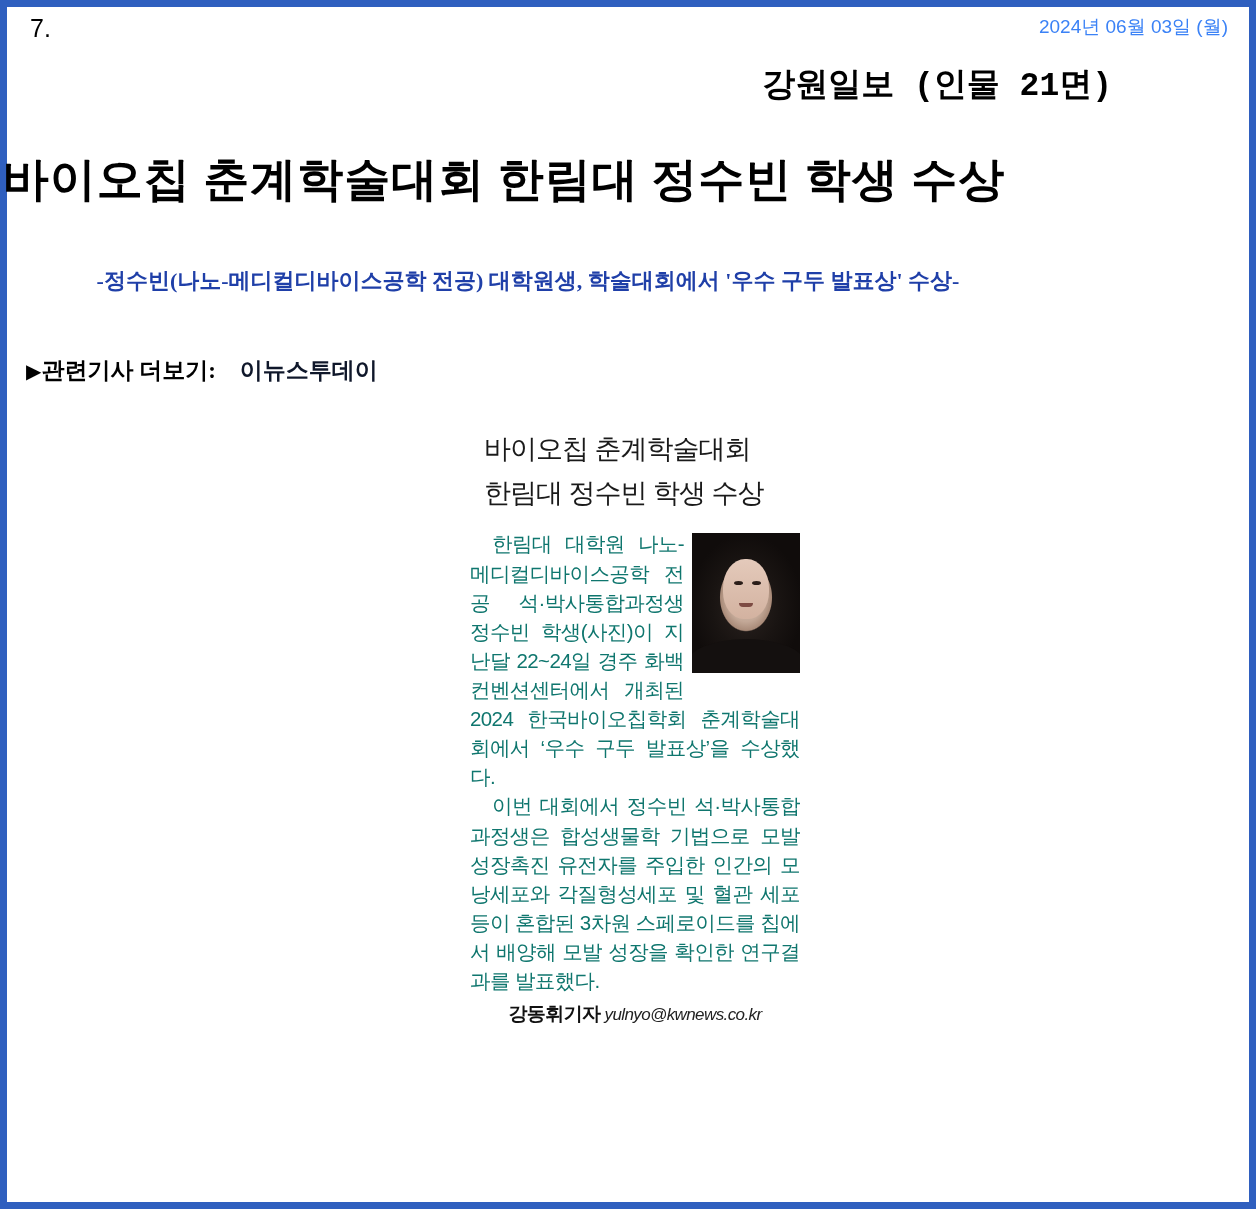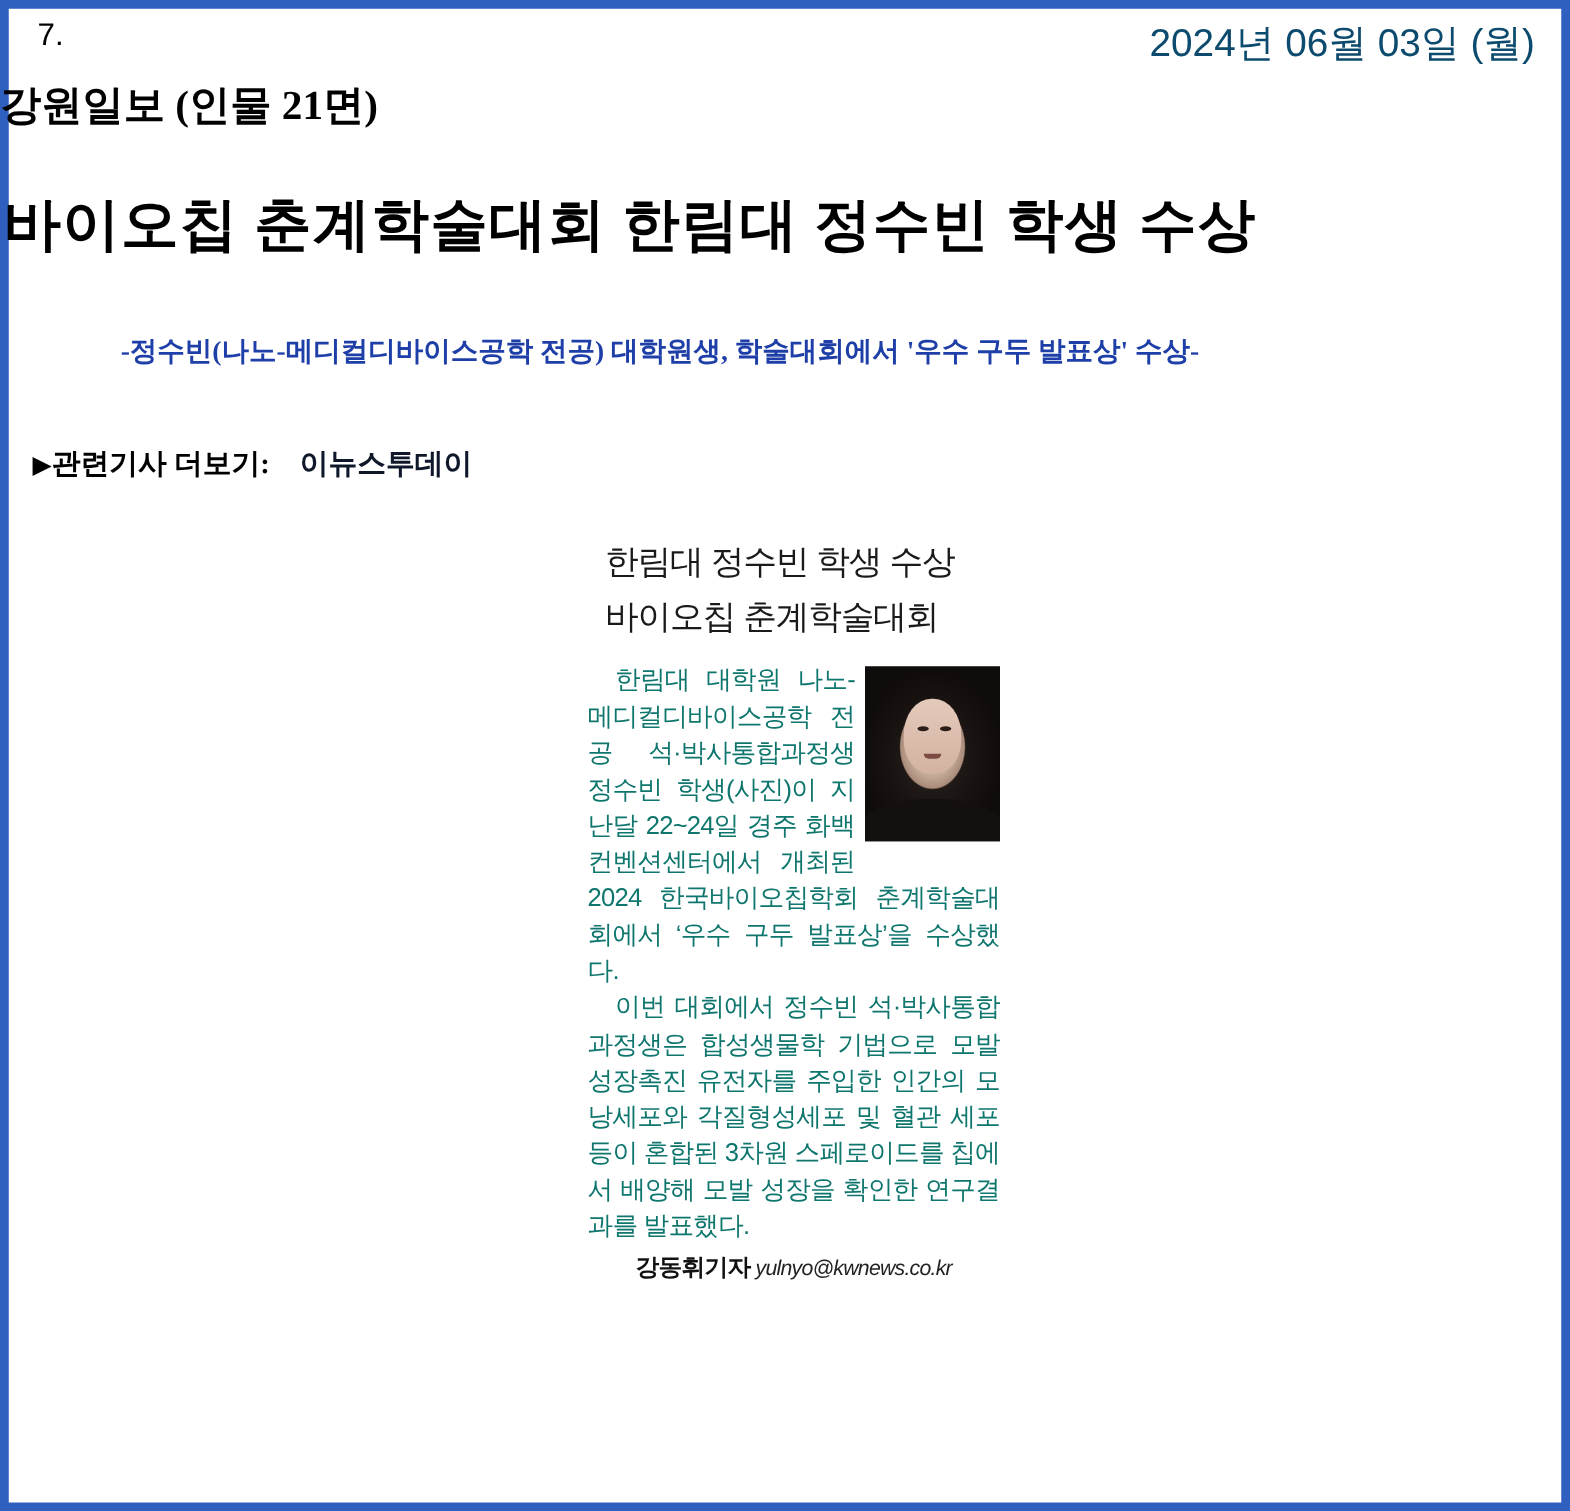--- a/index.html
+++ b/index.html
@@ -42,33 +42,34 @@
     top: 0;
     font-family: "Liberation Sans", sans-serif;
     font-size: 25px;
     color: #000;
   }
   .date-text {
     position: absolute;
     right: 28px;
     top: 0;
     font-family: "Liberation Sans", sans-serif;
-    font-size: 31px;
-    color: #0c4a6e;
+    font-size: 19px;
+    color: #3b82f6;
   }
 
   .source-line {
     position: absolute;
     left: 0;
     top: 62px;
     width: 1112px;
-    text-align: left;
+    text-align: right;
     font-size: 33px;
     font-weight: bold;
     letter-spacing: 0px;
+    font-family: Liberation Mono, monospace;
   }
 
   .headline {
     position: absolute;
     left: 0;
     top: 118px;
     width: 1008px;
     text-align: center;
     font-size: 46px;
     font-weight: bold;
@@ -222,22 +223,22 @@
 <h1 class="headline">바이오칩 춘계학술대회 한림대 정수빈 학생 수상</h1>
 
 <div class="subhead">-정수빈(나노-메디컬디바이스공학 전공) 대학원생, 학술대회에서 '우수 구두 발표상' 수상-</div>
 
 <div class="related-row">
   <span class="arrow">▶</span><span class="label">관련기사 더보기:</span><span class="link">이뉴스투데이</span>
 </div>
 
 <div class="clipping">
   <div class="clip-title">
+    <div>바이오칩 춘계학술대회</div>
     <div>한림대 정수빈 학생 수상</div>
-    <div>바이오칩 춘계학술대회</div>
   </div>
 
   <div class="clip-body">
     <div class="photo">
       <div class="shoulders"></div>
       <div class="face"></div>
       <div class="eye l"></div>
       <div class="eye r"></div>
       <div class="mouth"></div>
     </div>

